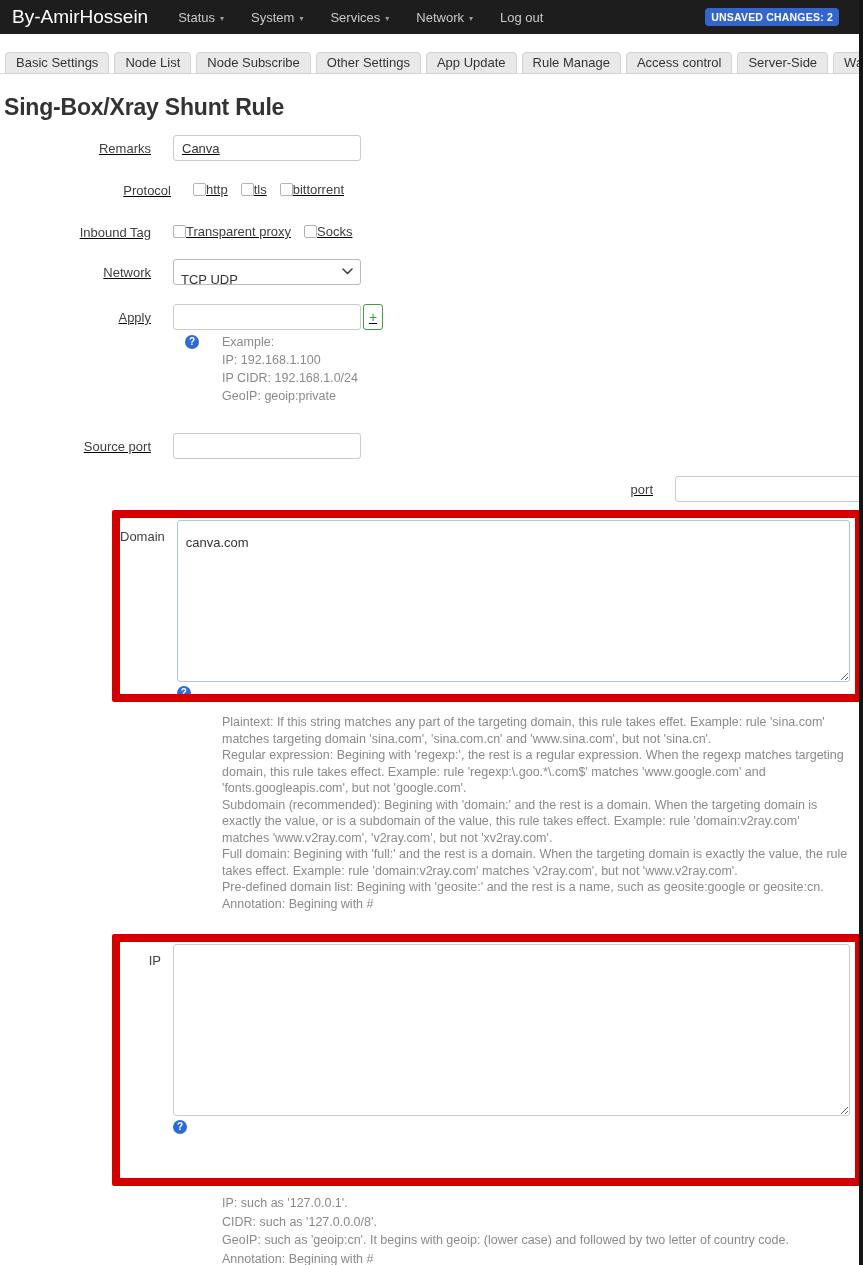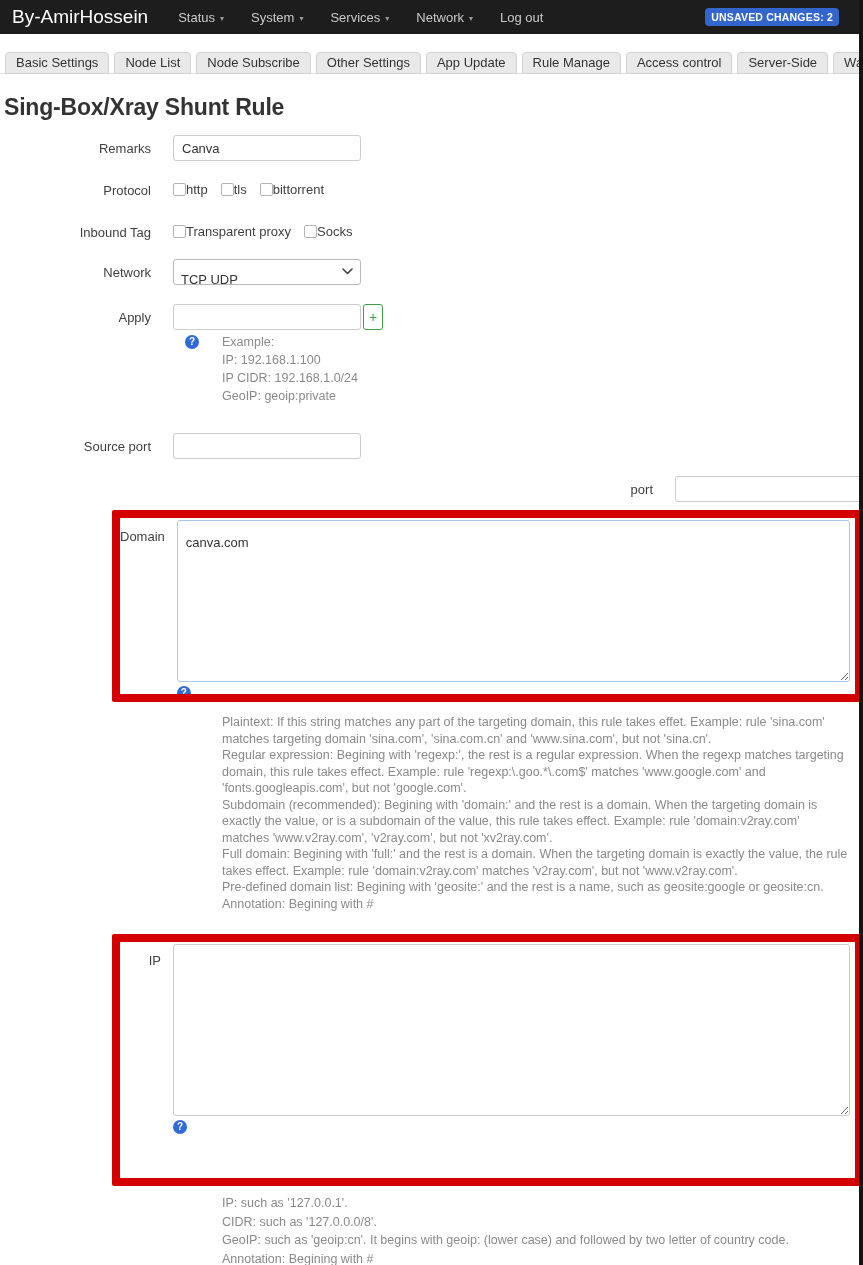--- a/index.html
+++ b/index.html
@@ -23,21 +23,21 @@
     border-bottom: 1px solid #dcdcdc; align-items: flex-end; }
   .tab { background: #e9e9e9; border: 1px solid #d2d2d2; border-radius: 4px 4px 0 0;
     font-size: 13px; color: #333; padding: 2px 10px 3px; cursor: pointer;
     margin-bottom: -1px; white-space: nowrap; }
 
   
   .page-title { font-size: 23px; font-weight: bold; color: #333;
     margin: 20px 0 14px 4px; letter-spacing: -.2px; }
 
   
-  .row { display: flex; align-items: flex-start; }
+  .row { display: flex; align-items: flex-start; text-decoration: underline; }
   .lbl { flex: 0 0 163px; padding-right: 12px; text-align: right; font-size: 13px;
     color: #404040; padding-top: 6px; }
   .ctrl { margin-left: 10px; display: flex; align-items: center; }
   input.text { width: 188px; height: 26px; border: 1px solid #ccc; border-radius: 3px;
     padding: 0 8px; font-size: 13px; color: #333; font-family: "Liberation Sans", sans-serif;
     background: #fff; outline: none; }
   .cbrow { padding-top: 5px; }
   .cbgroup { display: inline-flex; align-items: flex-start; margin-right: 13px; }
   input.cb { appearance: none; -webkit-appearance: none; width: 13px; height: 13px;
     border: 1px solid #b3b3b3; border-radius: 2px; background: #fff; cursor: pointer;
@@ -88,21 +88,21 @@
   .btn-group { margin-left: auto; display: flex; gap: 8px; }
   .btn-apply { background: #20509e; border: 1px solid #174080; color: #fff; font-weight: bold; }
   .btn-save { background: #fff; border: 1px solid #3d9c3d; color: #3d9c3d; }
   .btn-reset { background: #fff; border: 1px solid #e04e39; color: #e04e39; }
 
   .edge-line { position: absolute; top: 0; right: 0; width: 4px; height: 1265px;
     background: #141414; z-index: 50; }
 
   
   .r-remarks { margin-top: 2px; }
-  .r-protocol { margin-top: 16px; }
+  .r-protocol { margin-top: 16px; padding-left: 20px; }
   .r-inbound { margin-top: 21px; }
   .r-network { margin-top: 19px; }
   .r-source { margin-top: 16px; }
   .r-srcport { margin-top: 28px; }
   .r-port { margin-top: 17px; justify-content: flex-end; }
 </style>
 </head>
 <body>
 
 <div class="page">

